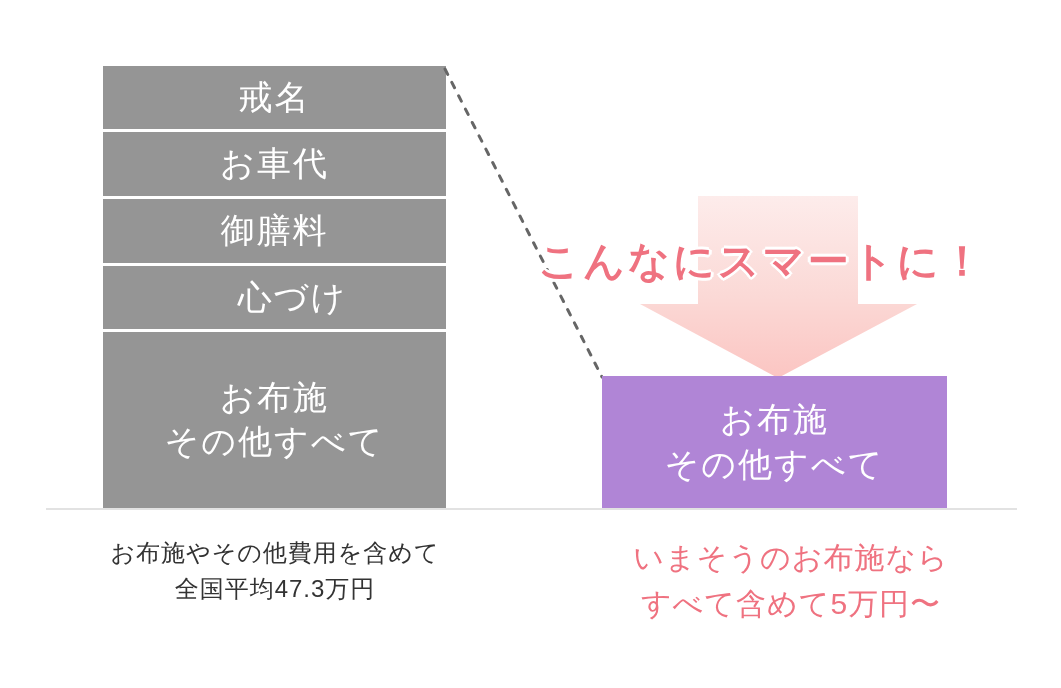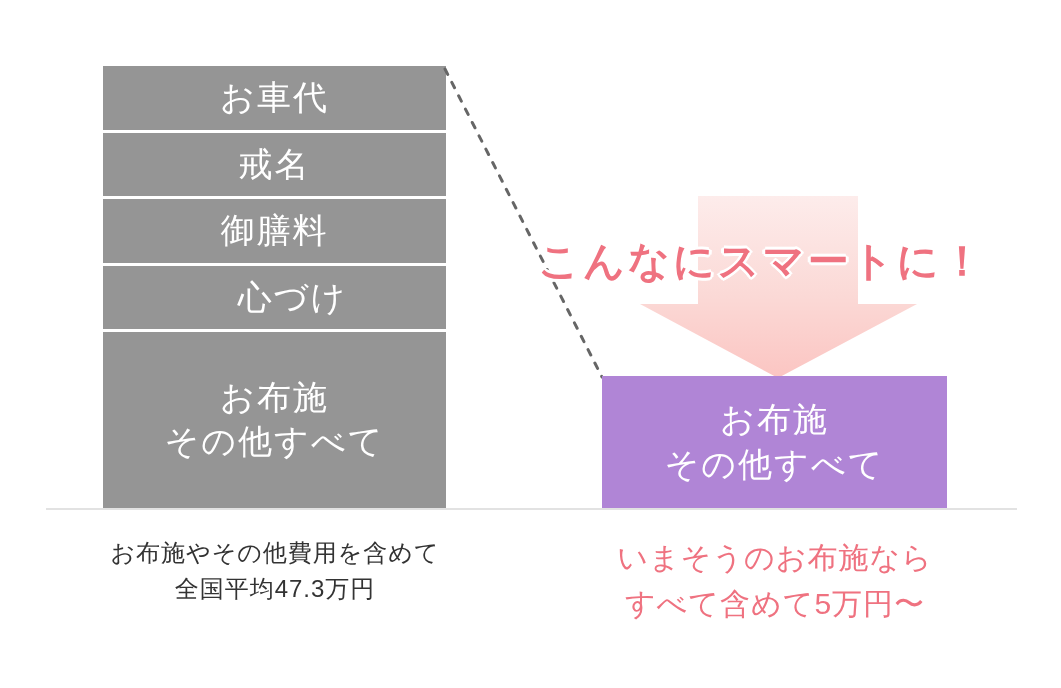--- a/index.html
+++ b/index.html
@@ -111,37 +111,37 @@
     white-space:pre-line;
   }
   .caption.left{
     left:46px; top:535px;
     width:458px;
     font-size:24px;
     letter-spacing:1px;
     color:#333333;
   }
   .caption.right{
-    left:560px; top:535px;
+    left:576px; top:535px;
     width:430px;
     font-size:30px;
     letter-spacing:1px;
     color:#ef7280;
   }
 </style>
 </head>
 <body>
 
 <div id="stage">
 
   <div class="baseline"></div>
 
   <div class="stack">
+    <div class="seg s1">戒名</div>
     <div class="seg s2">お車代</div>
-    <div class="seg s1">戒名</div>
     <div class="seg s3">御膳料</div>
     <div class="seg s4">心づけ</div>
     <div class="seg s5">お布施
 その他すべて</div>
   </div>
 
   <svg class="connector" viewBox="0 0 190 340" width="190" height="340" aria-hidden="true">
     <line x1="15" y1="14" x2="172" y2="322" stroke="#666666" stroke-width="3" stroke-dasharray="6 9" stroke-linecap="round"></line>
   </svg>
 

